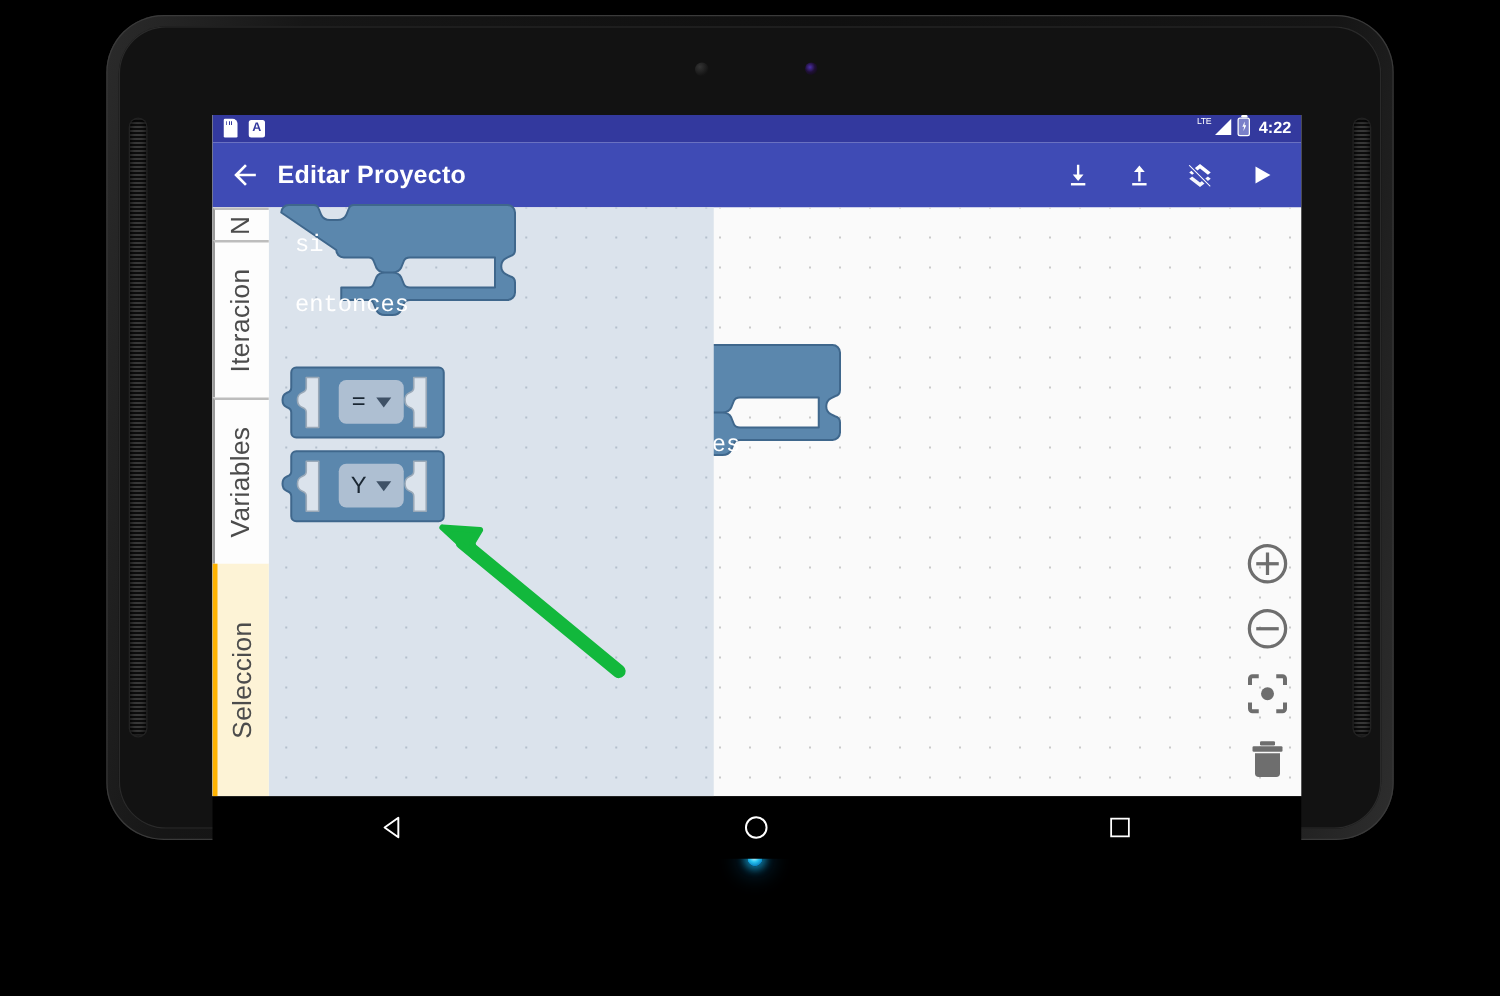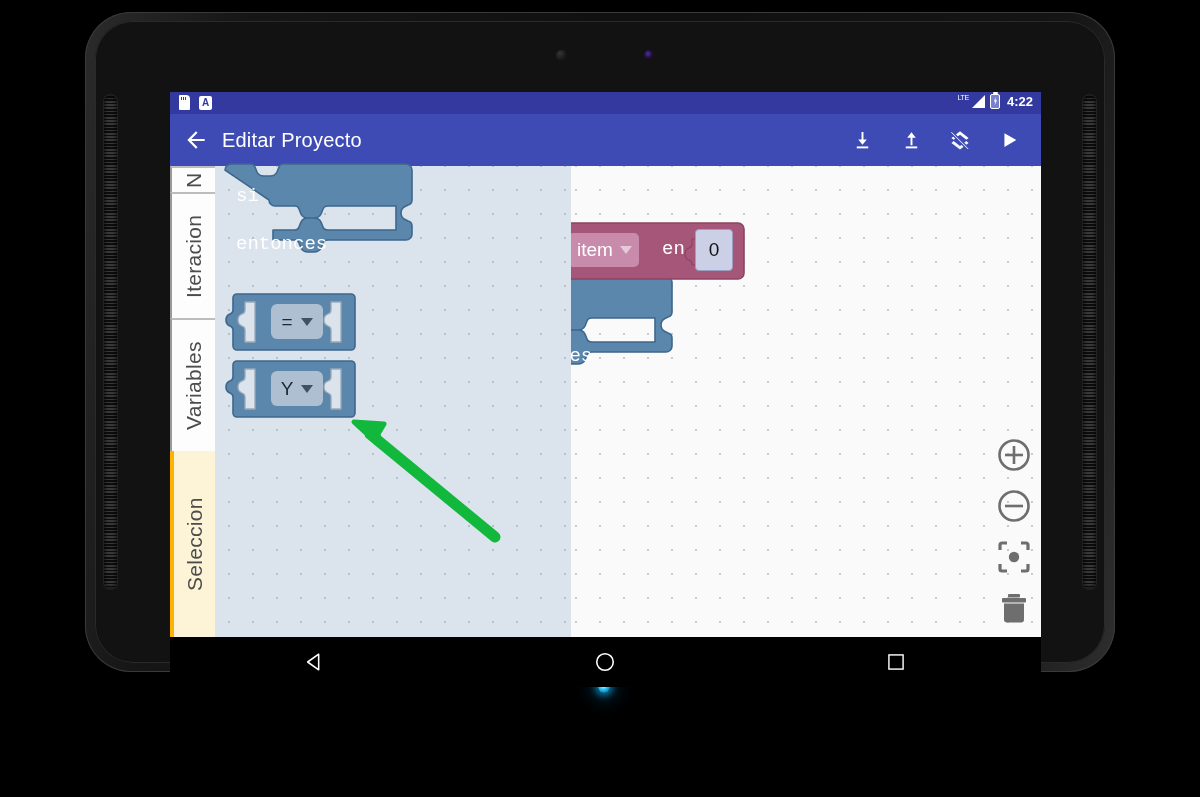--- a/index.html
+++ b/index.html
@@ -88,21 +88,21 @@
     background:#fff; clip-path: polygon(60% 0,10% 55%,45% 55%,30% 100%,90% 40%,52% 40%);
   }
   #status-time { font-size: 13px; font-weight: bold; margin-left: 2px; }
 
   
   #app-bar {
     position: relative; height: 52px; width: 100%;
     background: #3f4bb5; display: flex; align-items: center;
   }
   #back-button { width: 52px; height: 52px; display:flex; align-items:center; justify-content:center; cursor:pointer; }
-  #app-title { color: #fff; font-size: 20px; font-weight: normal; letter-spacing: .2px; }
+  #app-title { color: #fff; font-size: 20px; font-weight: bold; letter-spacing: .2px; }
   #app-actions { margin-left: auto; display: flex; align-items: center; padding-right: 12px; gap: 9px; }
   .action-btn { width: 40px; height: 44px; display:flex; align-items:center; justify-content:center; cursor:pointer; }
 
   
   #editor {
     position: relative; width: 100%; height: 471px;
     background: #fafafa;
     background-image: radial-gradient(#c9c9c9 1.1px, transparent 1.2px);
     background-size: 24px 24px; background-position: 10px 12px;
   }
@@ -287,36 +287,20 @@
       </div>
     </div>
 
     <div id="category-tabs">
       <div class="cat-tab" id="cat-tab-0">N</div>
       <div class="cat-tab" id="cat-tab-1">Iteracion</div>
       <div class="cat-tab" id="cat-tab-2">Variables</div>
       <div class="cat-tab" id="cat-tab-3">Seleccion</div>
     </div>
 
-    <div class="blk" style="left:320px; top:55px; z-index:3;">
-      <svg width="256" height="66" viewBox="0 0 256 66">
-        <path d="M2,8 a6,6 0 0 1 6,-6 h20 q3,0 4,3 l2,5 q2,4 7,4 h6 q5,0 7,-4 l2,-5 q1,-3 4,-3 h188 a6,6 0 0 1 6,6
-                 v44 a6,6 0 0 1 -6,6 h-188 q-3,0 -4,3 l-2,5 q-2,4 -7,4 h-6 q-5,0 -7,-4 l-2,-5 q-1,-3 -4,-3 h-20 a6,6 0 0 1 -6,-6 z" fill="#a65678" stroke="#8c4563" stroke-width="1.6" stroke-linejoin="round"></path>
-      </svg>
-      <span class="blk-label" style="left:16px; top:17px;">poner</span>
-      <div class="dd-field" style="left:78px; top:12px; background:#c98bab; height:34px;">
-        <span class="dd-text">item</span>
-        <span class="dd-caret" style="border-color:#e5cada transparent transparent transparent;"></span>
-      </div>
-      <span class="blk-label" style="left:172px; top:17px;">en</span>
-      <svg style="position:absolute; left:194px; top:17px;" width="14" height="24" viewBox="0 0 14 24">
-        <path d="M13,1 h-5 v5 q0,3 -3,4 l-1,0.5 q-3,1.5 -3,5.5 t3,5.5 l1,0.5 q3,1 3,4 v1 h5 z" fill="#a65678" stroke="#8c4563" stroke-width="1.2"></path>
-      </svg>
-      <div class="num-field" style="left:205px; top:8px; width:38px; height:42px;">0</div>
-    </div>
 
     <div class="blk" style="left:318px; top:108px; z-index:2;">
       <svg width="190" height="128" viewBox="0 0 190 128">
         <path d="M2,8 a6,6 0 0 1 6,-6 h20 q3,0 4,3 l2,5 q2,4 7,4 h6 q5,0 7,-4 l2,-5 q1,-3 4,-3 h118 a6,6 0 0 1 6,6 v30
                  q0,4 -4,5 l-3,1.5 q-4,2 -4,6.5 t4,6.5 l3,1.5 q4,1 4,5 v8 a6,6 0 0 1 -6,6 h-74 q-4,0 -5,3 l-2,5 q-2,4 -7,4 h-6
                  q-5,0 -7,-4 l-2,-5 q-1,-3 -4,-3 h-22 v-10 h22 q3,0 4,-3 l2,-5 q2,-4 7,-4 h6 q5,0 7,4 l2,5 q1,3 5,3 h63 v-24
                  h-63 q-4,0 -5,3 l-2,5 q-2,4 -7,4 h-6 q-5,0 -7,-4 l-2,-5 q-1,-3 -4,-3 h-20 a6,6 0 0 1 -6,-6 z" fill="#5b87ad" stroke="#3f678c" stroke-width="1.6" stroke-linejoin="round"></path>
       </svg>
       <span class="blk-label" style="left:13px; top:23px;">si</span>
       <span class="blk-label" style="left:13px; top:71px;">entonces</span>

